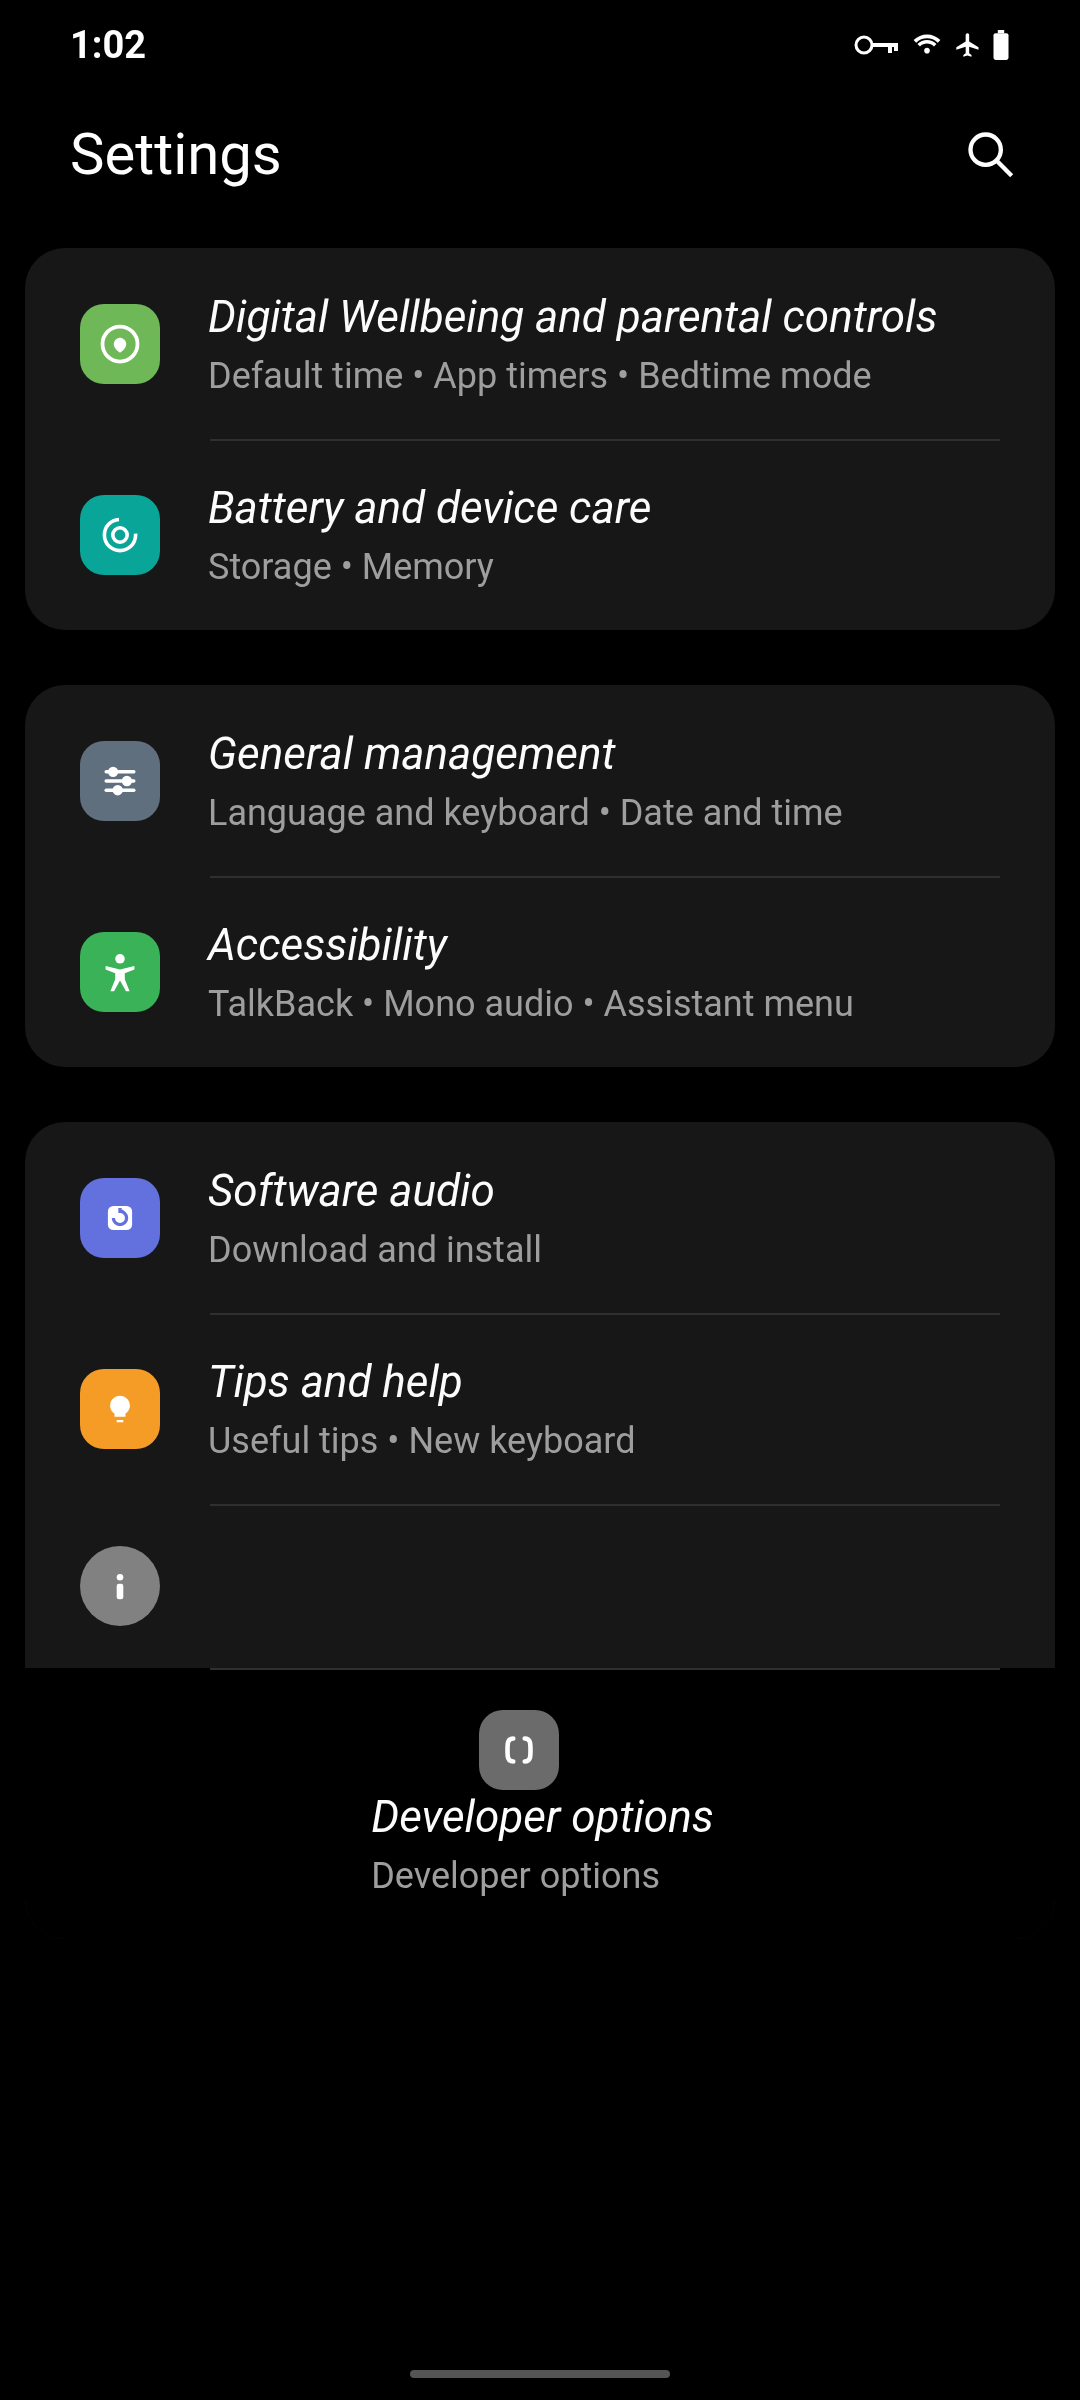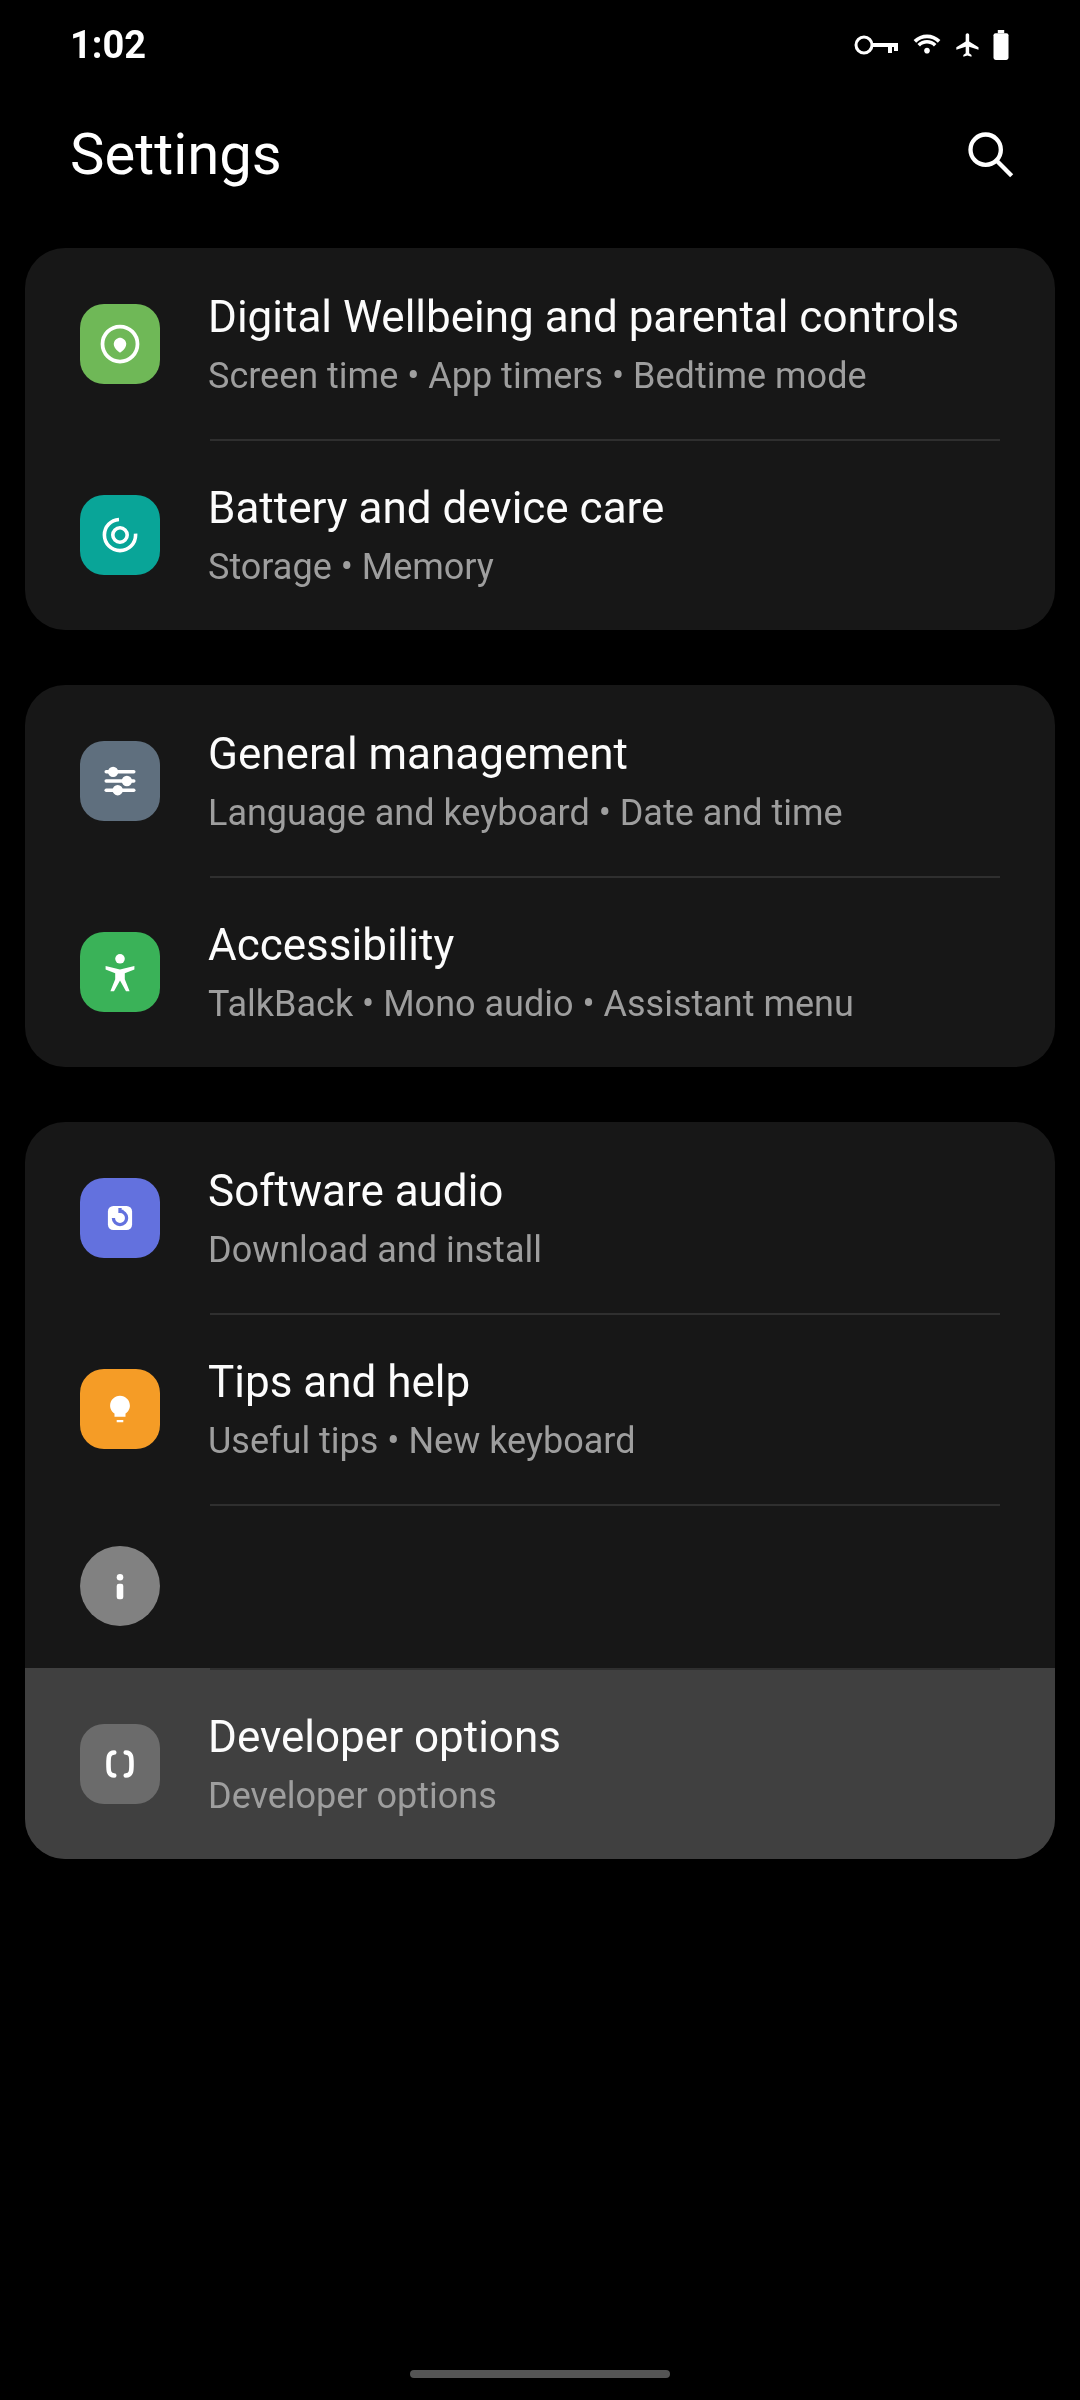--- a/index.html
+++ b/index.html
@@ -39,31 +39,31 @@
     padding:42px 50px 42px 55px;
     position:relative;
   }
   .row + .row::before {
     content:"";
     position:absolute;
     top:0; left:185px; right:55px;
     height:2px;
     background:#2f2f2f;
   }
-  .row.highlighted { background:#404040; }
+  .row.highlighted { background:#000000;flex-direction:column; }
 
   .icon-wrap {
     width:80px; height:80px;
     border-radius:24px;
     flex-shrink:0;
     display:flex; align-items:center; justify-content:center;
     margin-right:48px;
   }
   .text-col { flex:1; min-width:0; }
-  .title { font-size:44px; font-weight:400; color:#fcfcfc; line-height:1.25; }
+  .title { font-size:44px; font-weight:400; color:#fcfcfc; line-height:1.25;font-style:italic; }
   .sub   { font-size:36px; color:#9e9e9e; margin-top:10px; }
 
   .ic-wellbeing { background:#6fb857; }
   .ic-battery   { background:#09a598; }
   .ic-apps      { background:#4d80e4; }
   .ic-general   { background:#5f6f7e; }
   .ic-access    { background:#3ab258; }
   .ic-update    { background:#6371de; }
   .ic-tips      { background:#f59c26; }
   .ic-about-circ{ background:#818181; border-radius:50%; }
@@ -114,21 +114,21 @@
   <div class="card">
     <div class="row">
       <div class="icon-wrap ic-wellbeing">
         <svg viewBox="0 0 40 40" width="50" height="50" fill="none" stroke="#fff" stroke-width="3">
             <circle cx="20" cy="20" r="14"></circle>
             <path d="M15 20c0-3 3-5 5-5s5 2 5 5c0 4-5 7-5 7s-5-3-5-7z" fill="#fff" stroke="none"></path>
           </svg>
       </div>
       <div class="text-col">
         <div class="title">Digital Wellbeing and parental controls</div>
-        <div class="sub">Screen time  •  App timers  •  Bedtime mode</div>
+        <div class="sub">Default time  •  App timers  •  Bedtime mode</div>
       </div>
     </div>
     <div class="row">
       <div class="icon-wrap ic-battery">
         <svg viewBox="0 0 40 40" width="48" height="48" fill="none" stroke="#fff" stroke-width="3">
             <circle cx="20" cy="20" r="13" stroke-dasharray="60 20"></circle>
             <circle cx="20" cy="20" r="6"></circle>
           </svg>
       </div>
       <div class="text-col">

